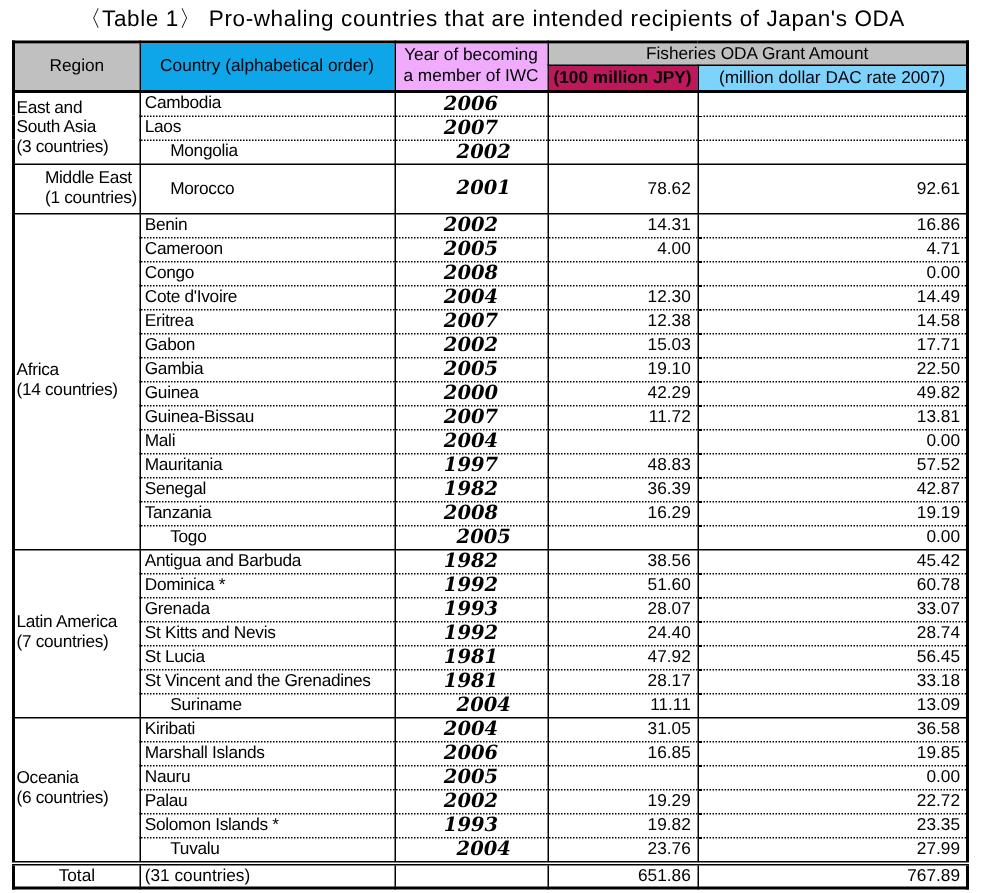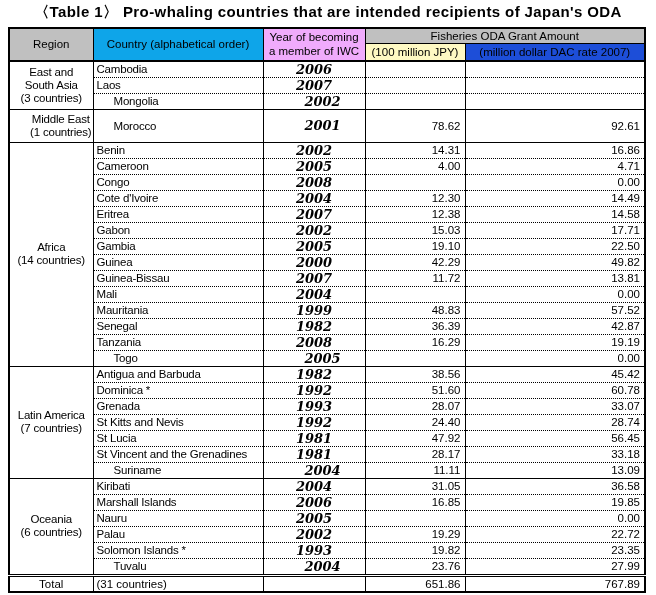--- a/index.html
+++ b/index.html
@@ -7,21 +7,21 @@
     width: 656px; height: 595px;
     background: #ffffff;
     font-family: "Liberation Sans", sans-serif;
     color: #000;
     position: relative;
   }
   .title {
     position: absolute;
     top: 3px; left: 0; width: 656px;
     text-align: center;
-    font-weight: bold;
+    font-weight: normal;
     font-size: 15px;
     letter-spacing: 0.4px;
     white-space: nowrap;
   }
   table.oda {
     position: absolute;
     left: 8px; top: 27px;
     border-collapse: collapse;
     table-layout: fixed;
     border: 2px solid #000;
@@ -46,21 +46,20 @@
   thead tr.hdr-top { height: 15px; margin-left: 45px; }
   thead tr.hdr-sub { height: 17px; }
   th.group-hdr { border-bottom: 1px dashed #000; }
   th.dac-b, td.dac-b { border-left: 1px dashed #000 !important; }
 
   tbody tr { height: 15px; }
   tbody tr.tall { height: 33px; }
   tbody td { border-bottom: 1px dotted #000; border-top: none; }
   tbody tr.group-end td { border-bottom: 1px solid #000; padding-left: 20px; }
   td.region-cell {
-    text-align: center;
     border-bottom: 1px solid #000;
     line-height: 13px;
     padding: 0 1px;
     font-size: 11.5px;
     letter-spacing: -0.2px;
   }
   td.country-cell { text-align: left; letter-spacing: -0.2px; }
   td.year-cell {
     text-align: center;
     font-family: "DejaVu Serif", serif;
@@ -88,22 +87,22 @@
       <col class="c-dac">
   </colgroup>
   <thead>
     <tr class="hdr-top">
       <th rowspan="2" style="background: rgb(192, 192, 192);">Region</th>
       <th rowspan="2" style="background: #0ea5e9;">Country (alphabetical order)</th>
       <th rowspan="2" style="background: #f0abfc;"><span>Year of becoming</span><br><span>a member of IWC</span></th>
       <th colspan="2" class="group-hdr" style="background: rgb(192, 192, 192);">Fisheries ODA Grant Amount</th>
     </tr>
     <tr class="hdr-sub">
-      <th style="background: #fef9c3;">(100 million JPY)</th>
-      <th class="dac-b" style="background: #1d4ed8;">(million dollar DAC rate 2007)</th>
+      <th style="background: #be185d; font-weight: bold;">(100 million JPY)</th>
+      <th class="dac-b" style="background: #7dd3fc;">(million dollar DAC rate 2007)</th>
     </tr>
   </thead>
   <tbody>
       <tr>
         <td class="region-cell" rowspan="3">East and<br>South Asia<br>(3 countries)</td>
         <td class="country-cell">Cambodia</td>
         <td class="year-cell">2006</td>
         <td class="num-cell"></td>
         <td class="num-cell dac-b"></td>
       </tr>
@@ -182,21 +181,21 @@
         <td class="num-cell dac-b">13.81</td>
       </tr>
       <tr>
         <td class="country-cell">Mali</td>
         <td class="year-cell">2004</td>
         <td class="num-cell"></td>
         <td class="num-cell dac-b">0.00</td>
       </tr>
       <tr>
         <td class="country-cell">Mauritania</td>
-        <td class="year-cell">1999</td>
+        <td class="year-cell">1997</td>
         <td class="num-cell">48.83</td>
         <td class="num-cell dac-b">57.52</td>
       </tr>
       <tr>
         <td class="country-cell">Senegal</td>
         <td class="year-cell">1982</td>
         <td class="num-cell">36.39</td>
         <td class="num-cell dac-b">42.87</td>
       </tr>
       <tr>

